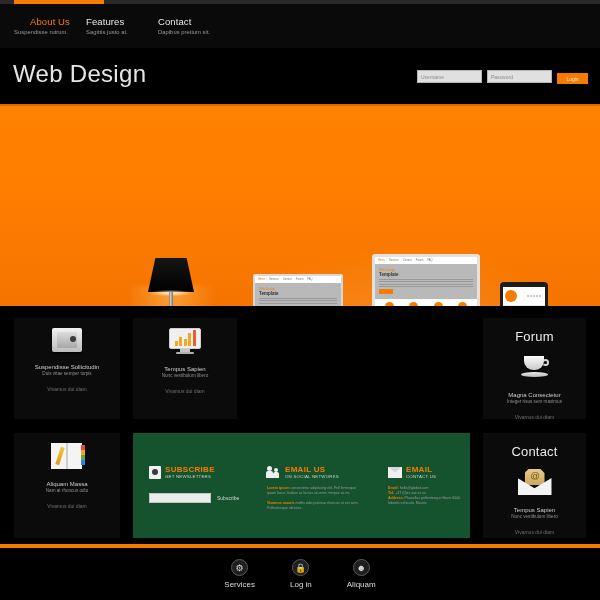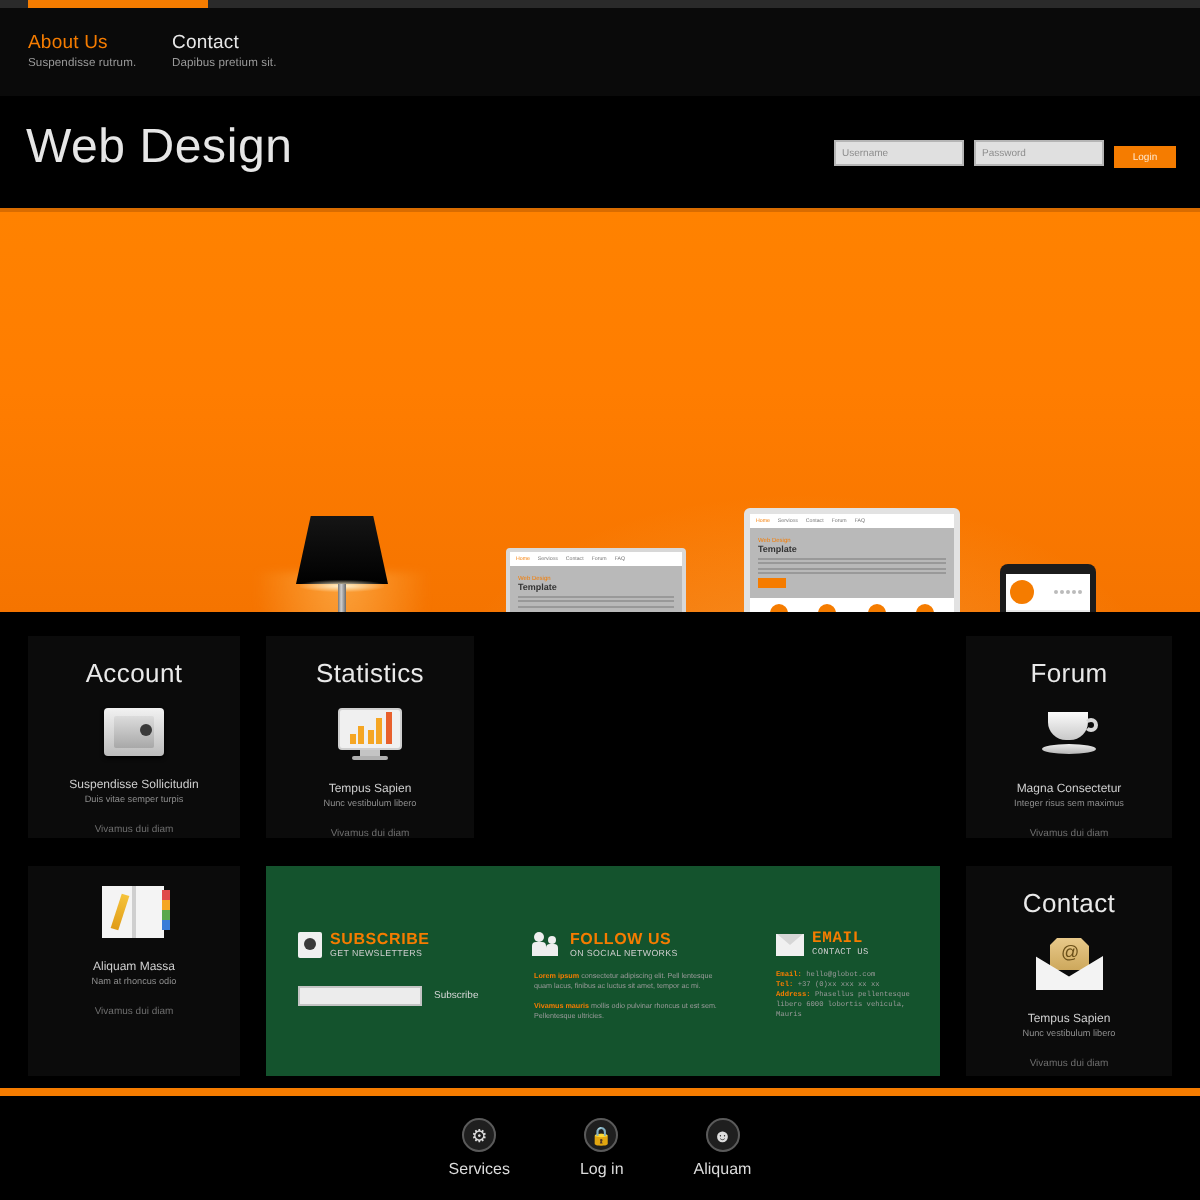--- a/index.html
+++ b/index.html
@@ -26,21 +26,21 @@
     position: absolute; top: 4px; left: 0; width: 600px; height: 44px;
     background: #0a0a0a;
     display: flex; align-items: flex-start;
     padding: 12px 0 0 14px;
   }
   .nav-item { width: 72px; margin-right: 0; }
   .nav-item-title {
     font-size: 9.5px; color: #e8e8e8; font-weight: 500; letter-spacing: 0.1px;
     line-height: 12px; white-space: nowrap;
   }
-  .nav-item.active .nav-item-title { color: #f57c00; }
+  .nav-item.active .nav-item-title { color: #f57c00; text-align: center; }
   .nav-item-sub {
     font-size: 5.8px; color: #9a9a9a; line-height: 9px; white-space: nowrap;
     letter-spacing: 0.05px;
   }
 
   
   .header {
     position: absolute; top: 48px; left: 0; width: 600px; height: 57px;
     background: #000;
   }
@@ -251,20 +251,24 @@
 
 <div class="top-accent-bar"></div>
 <div class="top-accent-active"></div>
 
 <nav class="navbar">
   <div class="nav-item active">
     <div class="nav-item-title">About Us</div>
     <div class="nav-item-sub">Suspendisse rutrum.</div>
   </div>
   <div class="nav-item">
+    <div class="nav-item-title">Features</div>
+    <div class="nav-item-sub">Sagittis justo at.</div>
+  </div>
+  <div class="nav-item">
     <div class="nav-item-title">Contact</div>
     <div class="nav-item-sub">Dapibus pretium sit.</div>
   </div>
 </nav>
 
 <header class="header">
   <div class="site-title">Web Design</div>
   <div class="login-area">
     <input class="login-input" placeholder="Username" style="">
     <input class="login-input" type="password" placeholder="Password" style="">
@@ -357,29 +361,27 @@
       </div>
       <div class="tab-body"></div>
 
     </div>
 
   </div>
 
 </section>
 
 <div class="box b-account">
-  <div class="box-title">Account</div>
   <div class="box-icon ic-safe"></div>
   <div class="box-sub1">Suspendisse Sollicitudin</div>
   <div class="box-sub2">Duis vitae semper turpis</div>
   <div class="box-sub3">Vivamus dui diam</div>
 </div>
 
 <div class="box b-stats">
-  <div class="box-title">Statistics</div>
   <div class="box-icon ic-monitor">
     <div class="scr">
         <i style="height:5px"></i>
         <i style="height:9px"></i>
         <i style="height:7px"></i>
         <i style="height:13px"></i>
         <i style="height:16px;background:#e8602c"></i>
       </div>
     <div class="stand"></div>
       <div class="foot"></div>
@@ -444,33 +446,33 @@
 
   <div class="fp" style="left:134px; top:32px;">
     <div class="fp-head">
       <div class="ic-people">
         <div class="h1"></div>
           <div class="b1"></div>
           <div class="h2"></div>
           <div class="b2"></div>
       </div>
       <div>
-        <div class="fp-title">FOLLOW US</div>
+        <div class="fp-title">EMAIL US</div>
         <div class="fp-sub">ON SOCIAL NETWORKS</div>
       </div>
     </div>
     <div class="fp-body">
       <b>Lorem ipsum</b><span> consectetur adipiscing elit. Pell lentesque quam lacus, finibus ac luctus sit amet, tempor ac mi.</span>
     </div>
     <div class="fp-body" style="margin-top:5px;">
       <b>Vivamus mauris</b><span> mollis odio pulvinar rhoncus ut est sem. Pellentesque ultricies.</span>
     </div>
   </div>
 
-  <div class="fp" style="left:255px; top:32px;font-family:Liberation Mono, monospace;">
+  <div class="fp" style="left:255px; top:32px;">
     <div class="fp-head">
       <div class="ic-env"></div>
       <div>
         <div class="fp-title">EMAIL</div>
         <div class="fp-sub">CONTACT US</div>
       </div>
     </div>
     <div class="fp-body" style="width:76px;">
       <div><b>Email:</b> <span>hello@globot.com</span></div>
       <div><b>Tel:</b> <span>+37 (0)xx xxx xx xx</span></div>

